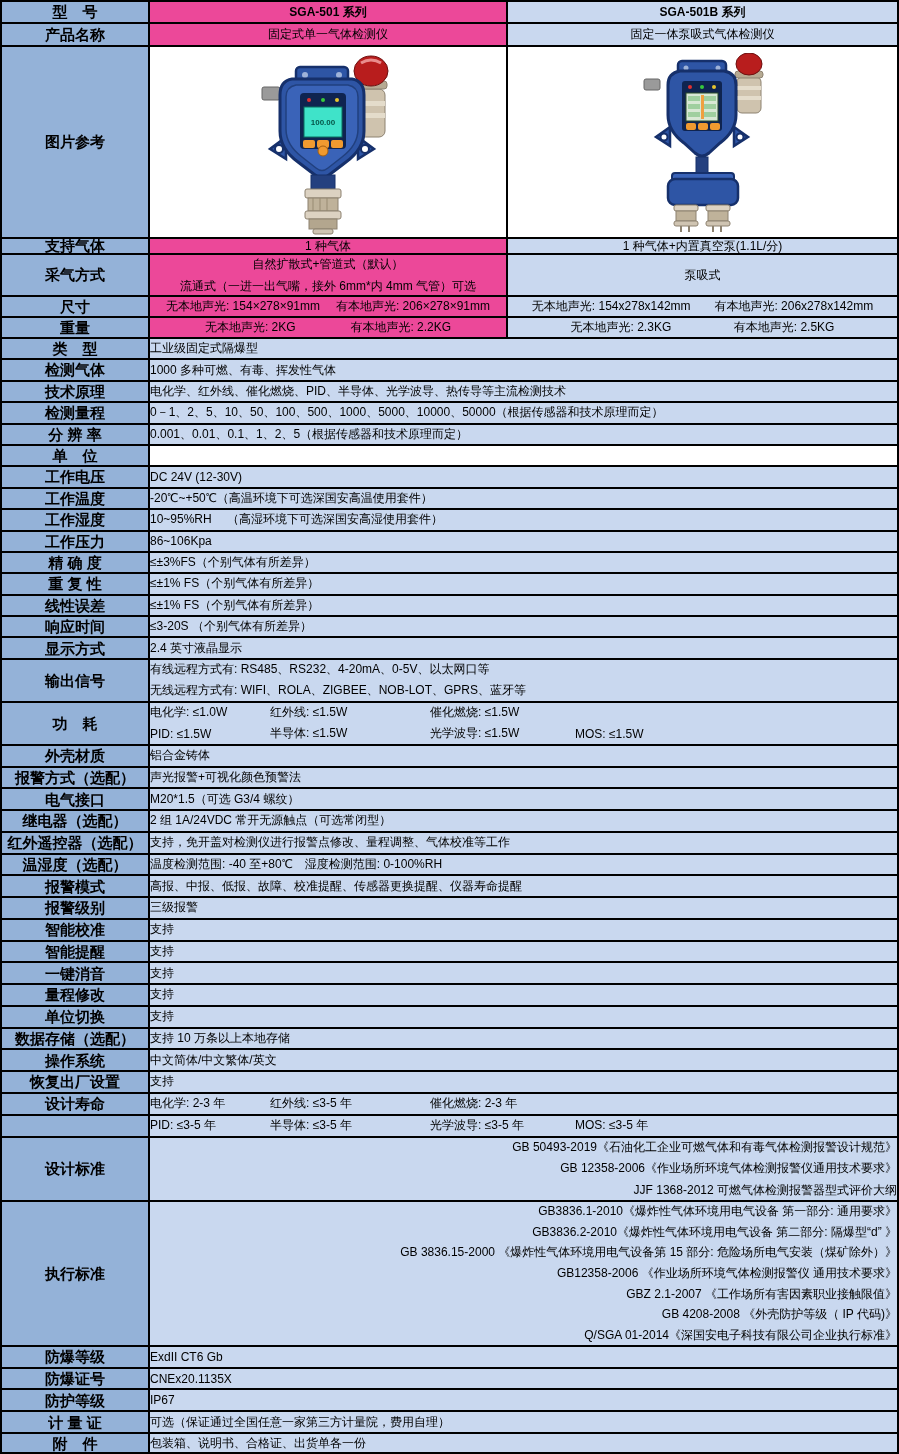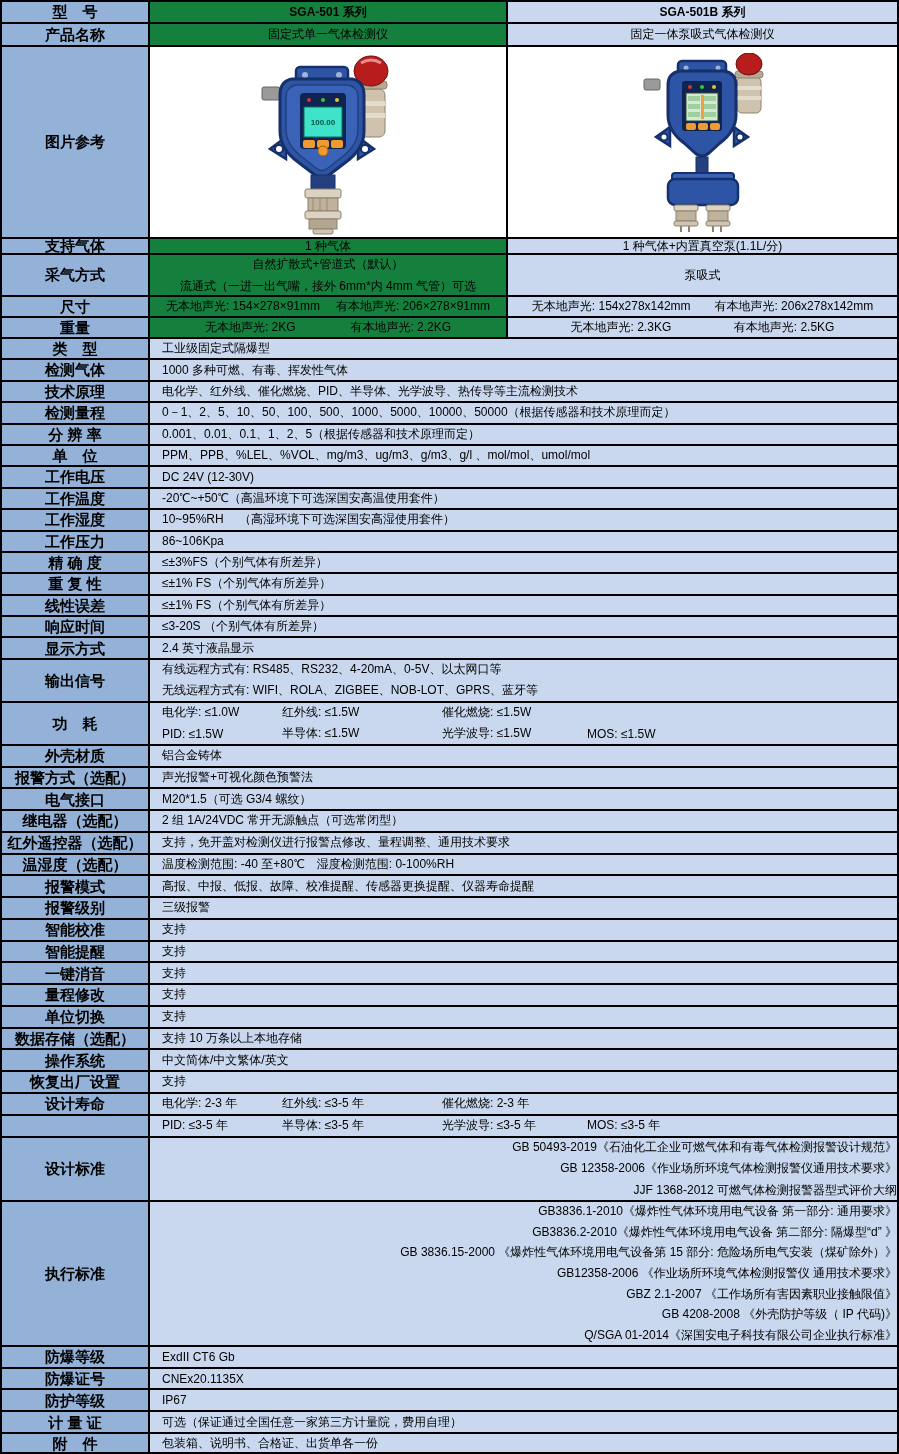--- a/index.html
+++ b/index.html
@@ -12,24 +12,24 @@
   .row{display:flex;border-bottom:2px solid #000;box-sizing:border-box;}
   .lbl{
     flex:0 0 148px;width:148px;box-sizing:border-box;
     background:#94B2D8;border-right:2px solid #000;
     display:flex;align-items:center;justify-content:center;
     font-weight:bold;font-size:15px;text-align:center;line-height:1.15;
     white-space:pre-wrap;
   }
   .val{
     flex:1;background:#C9D8EF;box-sizing:border-box;
-    display:flex;align-items:center;font-size:12px;padding-left:12px;
+    display:flex;align-items:center;font-size:12px;
   }
   .val.stack{flex-direction:column;justify-content:center;align-items:flex-start;gap:4px;}
-  .half{flex:0 0 358px;box-sizing:border-box;border-right:2px solid #000;background:#15803d;
+  .half{flex:0 0 358px;box-sizing:border-box;border-right:2px solid #000;background:#ec4899;
         display:flex;align-items:center;justify-content:center;font-size:12px;}
   .half2{flex:1;background:#C9D8EF;display:flex;align-items:center;justify-content:center;font-size:12px;}
   .half.white,.half2.white{background:#fff;}
   .half.stack,.half2.stack{flex-direction:column;gap:5px;}
   .half.spread,.half2.spread{justify-content:space-evenly;}
   .bold{font-weight:bold;}
   .c1{display:inline-block;width:120px;}
   .c2{display:inline-block;width:160px;}
   .c3{display:inline-block;width:145px;}
   .pline{display:flex;align-items:center;width:100%;}
@@ -225,21 +225,20 @@
   <div class="row hs1">
     <div class="lbl">检测量程</div>
     <div class="val">0－1、2、5、10、50、100、500、1000、5000、10000、50000（根据传感器和技术原理而定）</div>
   </div>
   <div class="row hs1">
     <div class="lbl">分 辨 率</div>
     <div class="val">0.001、0.01、0.1、1、2、5（根据传感器和技术原理而定）</div>
   </div>
   <div class="row hs1">
     <div class="lbl">单　位</div>
-    <div class="val">PPM、PPB、%LEL、%VOL、mg/m3、ug/m3、g/m3、g/l 、mol/mol、umol/mol</div>
   </div>
   <div class="row hs1">
     <div class="lbl">工作电压</div>
     <div class="val">DC 24V (12-30V)</div>
   </div>
   <div class="row hs1">
     <div class="lbl">工作温度</div>
     <div class="val">-20℃~+50℃（高温环境下可选深国安高温使用套件）</div>
   </div>
   <div class="row hs1">
@@ -307,21 +306,21 @@
   <div class="row hs2">
     <div class="lbl">电气接口</div>
     <div class="val">M20*1.5（可选 G3/4 螺纹）</div>
   </div>
   <div class="row hs2">
     <div class="lbl">继电器（选配）</div>
     <div class="val">2 组 1A/24VDC 常开无源触点（可选常闭型）</div>
   </div>
   <div class="row hs2">
     <div class="lbl">红外遥控器（选配）</div>
-    <div class="val">支持，免开盖对检测仪进行报警点修改、量程调整、通用技术要求</div>
+    <div class="val">支持，免开盖对检测仪进行报警点修改、量程调整、气体校准等工作</div>
   </div>
   <div class="row hs2">
     <div class="lbl">温湿度（选配）</div>
     <div class="val">温度检测范围: -40 至+80℃　湿度检测范围: 0-100%RH</div>
   </div>
   <div class="row hs2">
     <div class="lbl">报警模式</div>
     <div class="val">高报、中报、低报、故障、校准提醒、传感器更换提醒、仪器寿命提醒</div>
   </div>
   <div class="row hs2">

